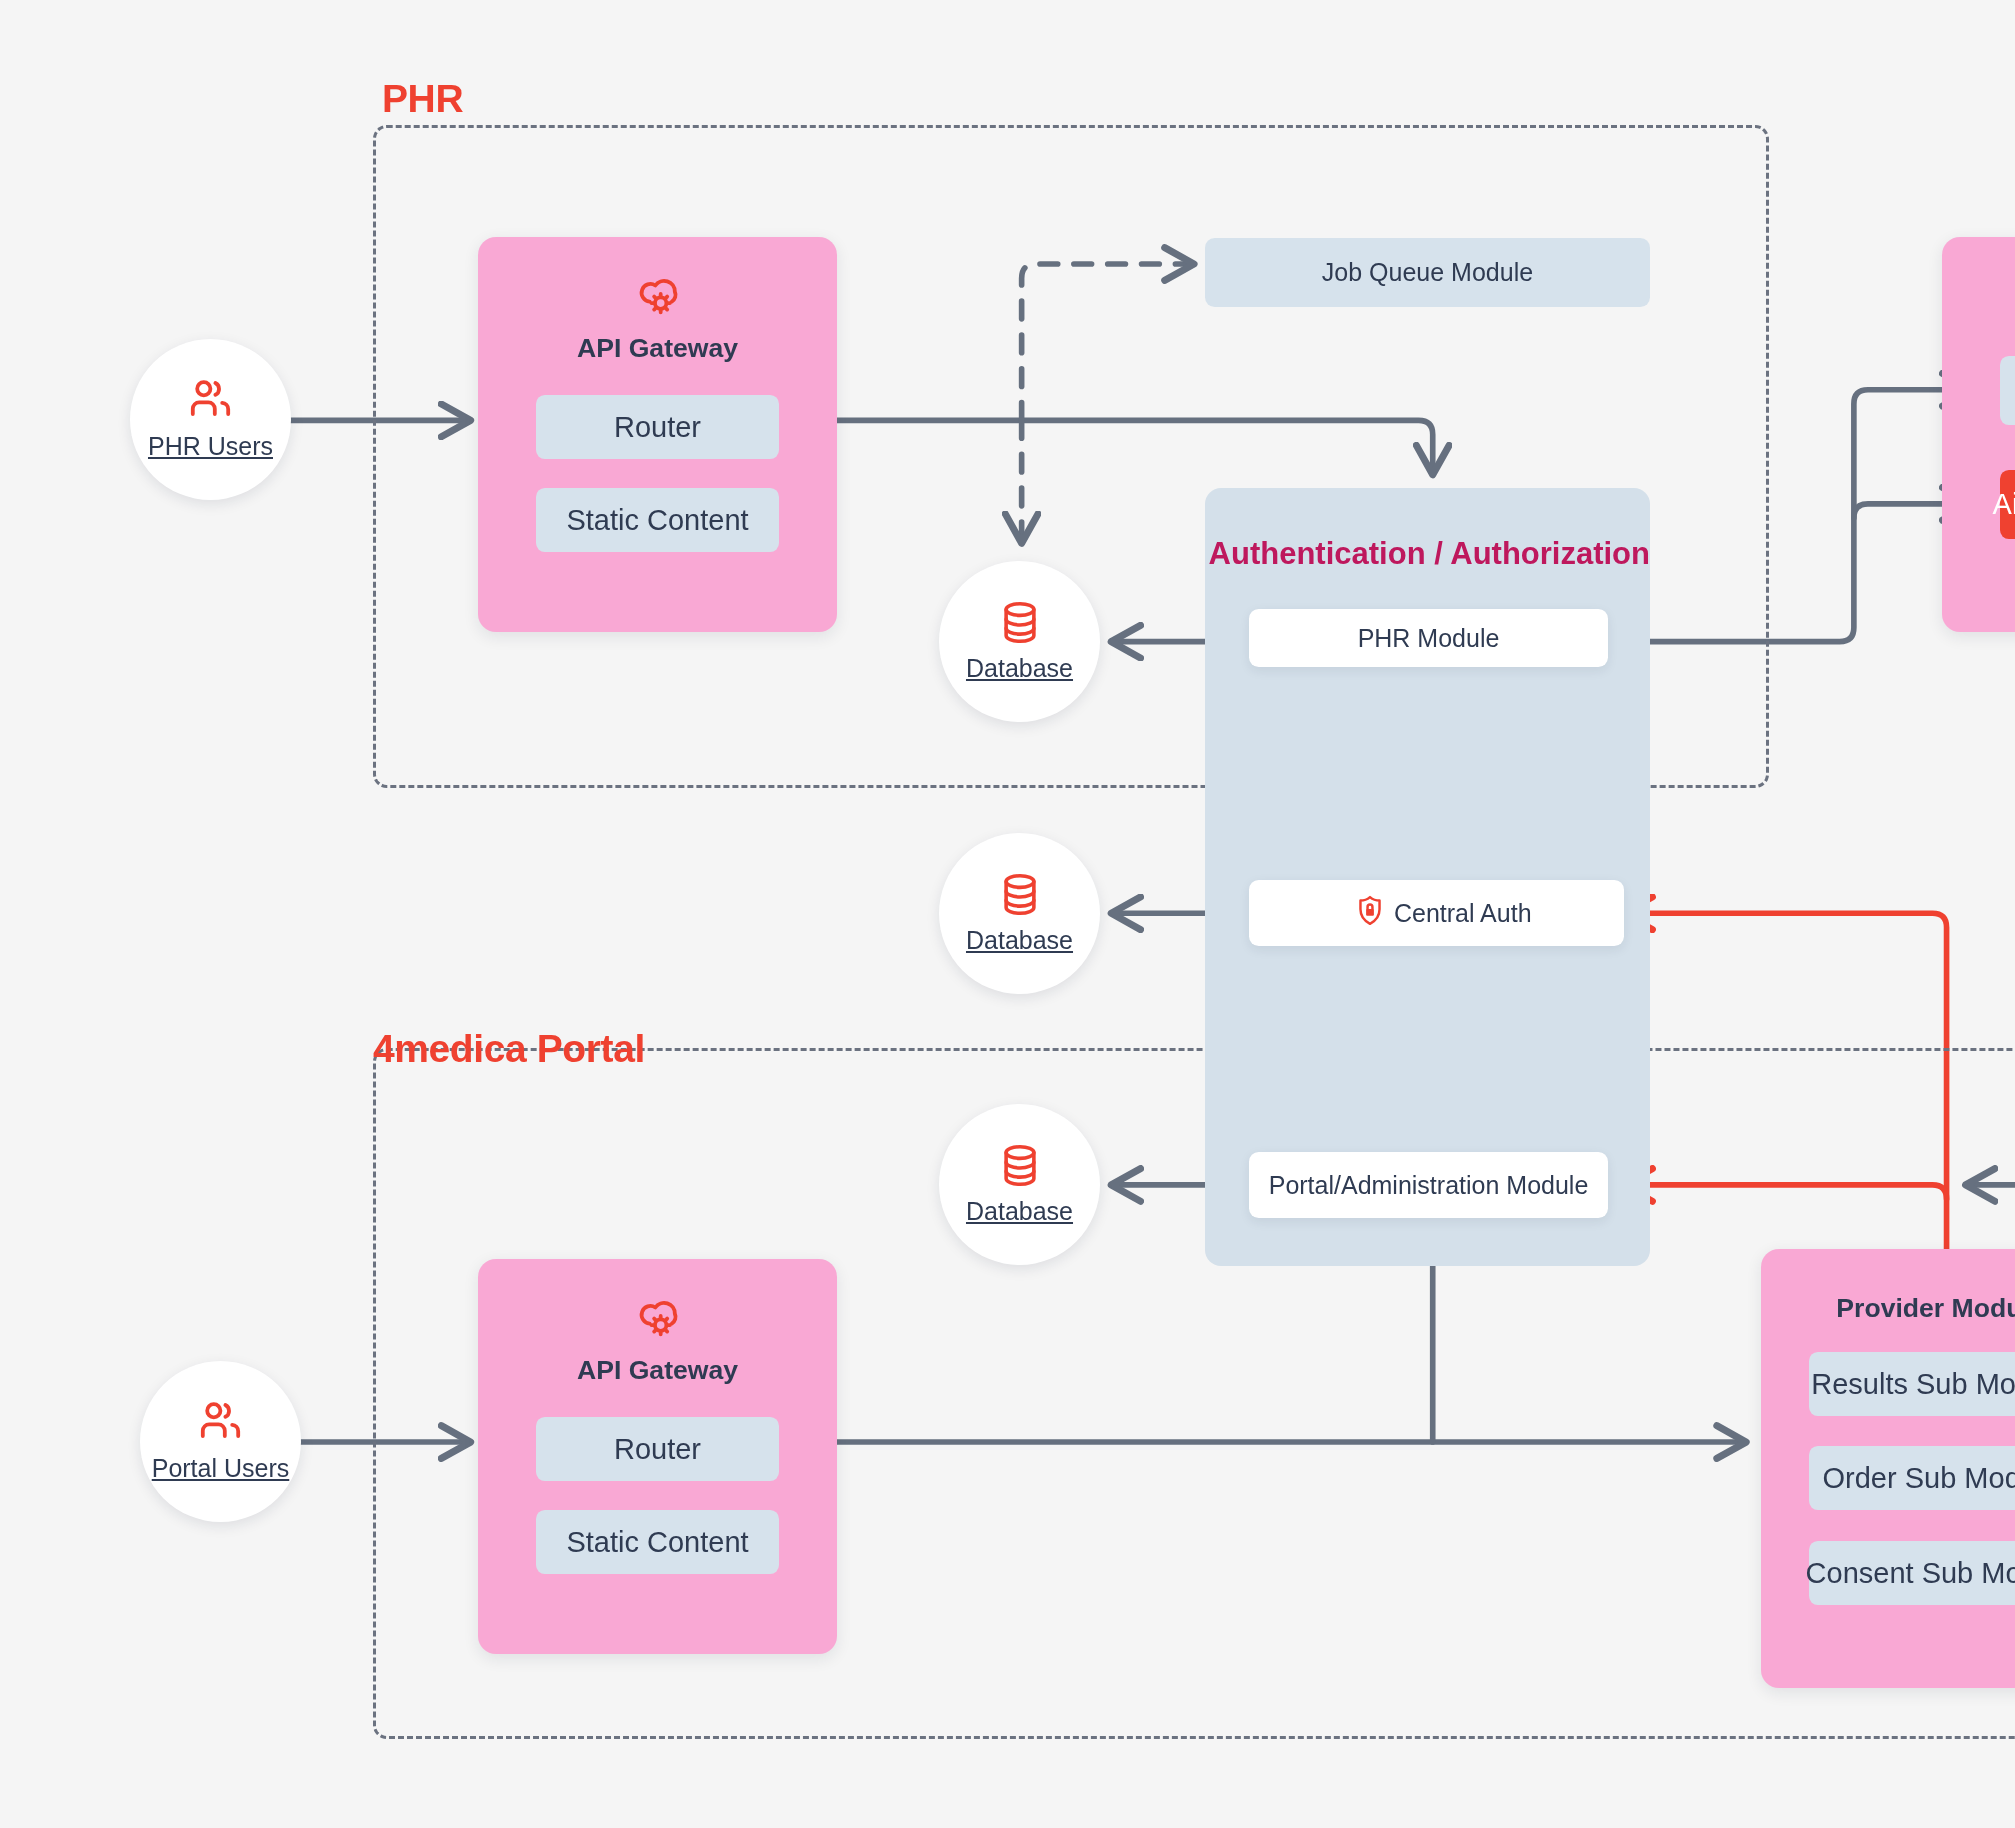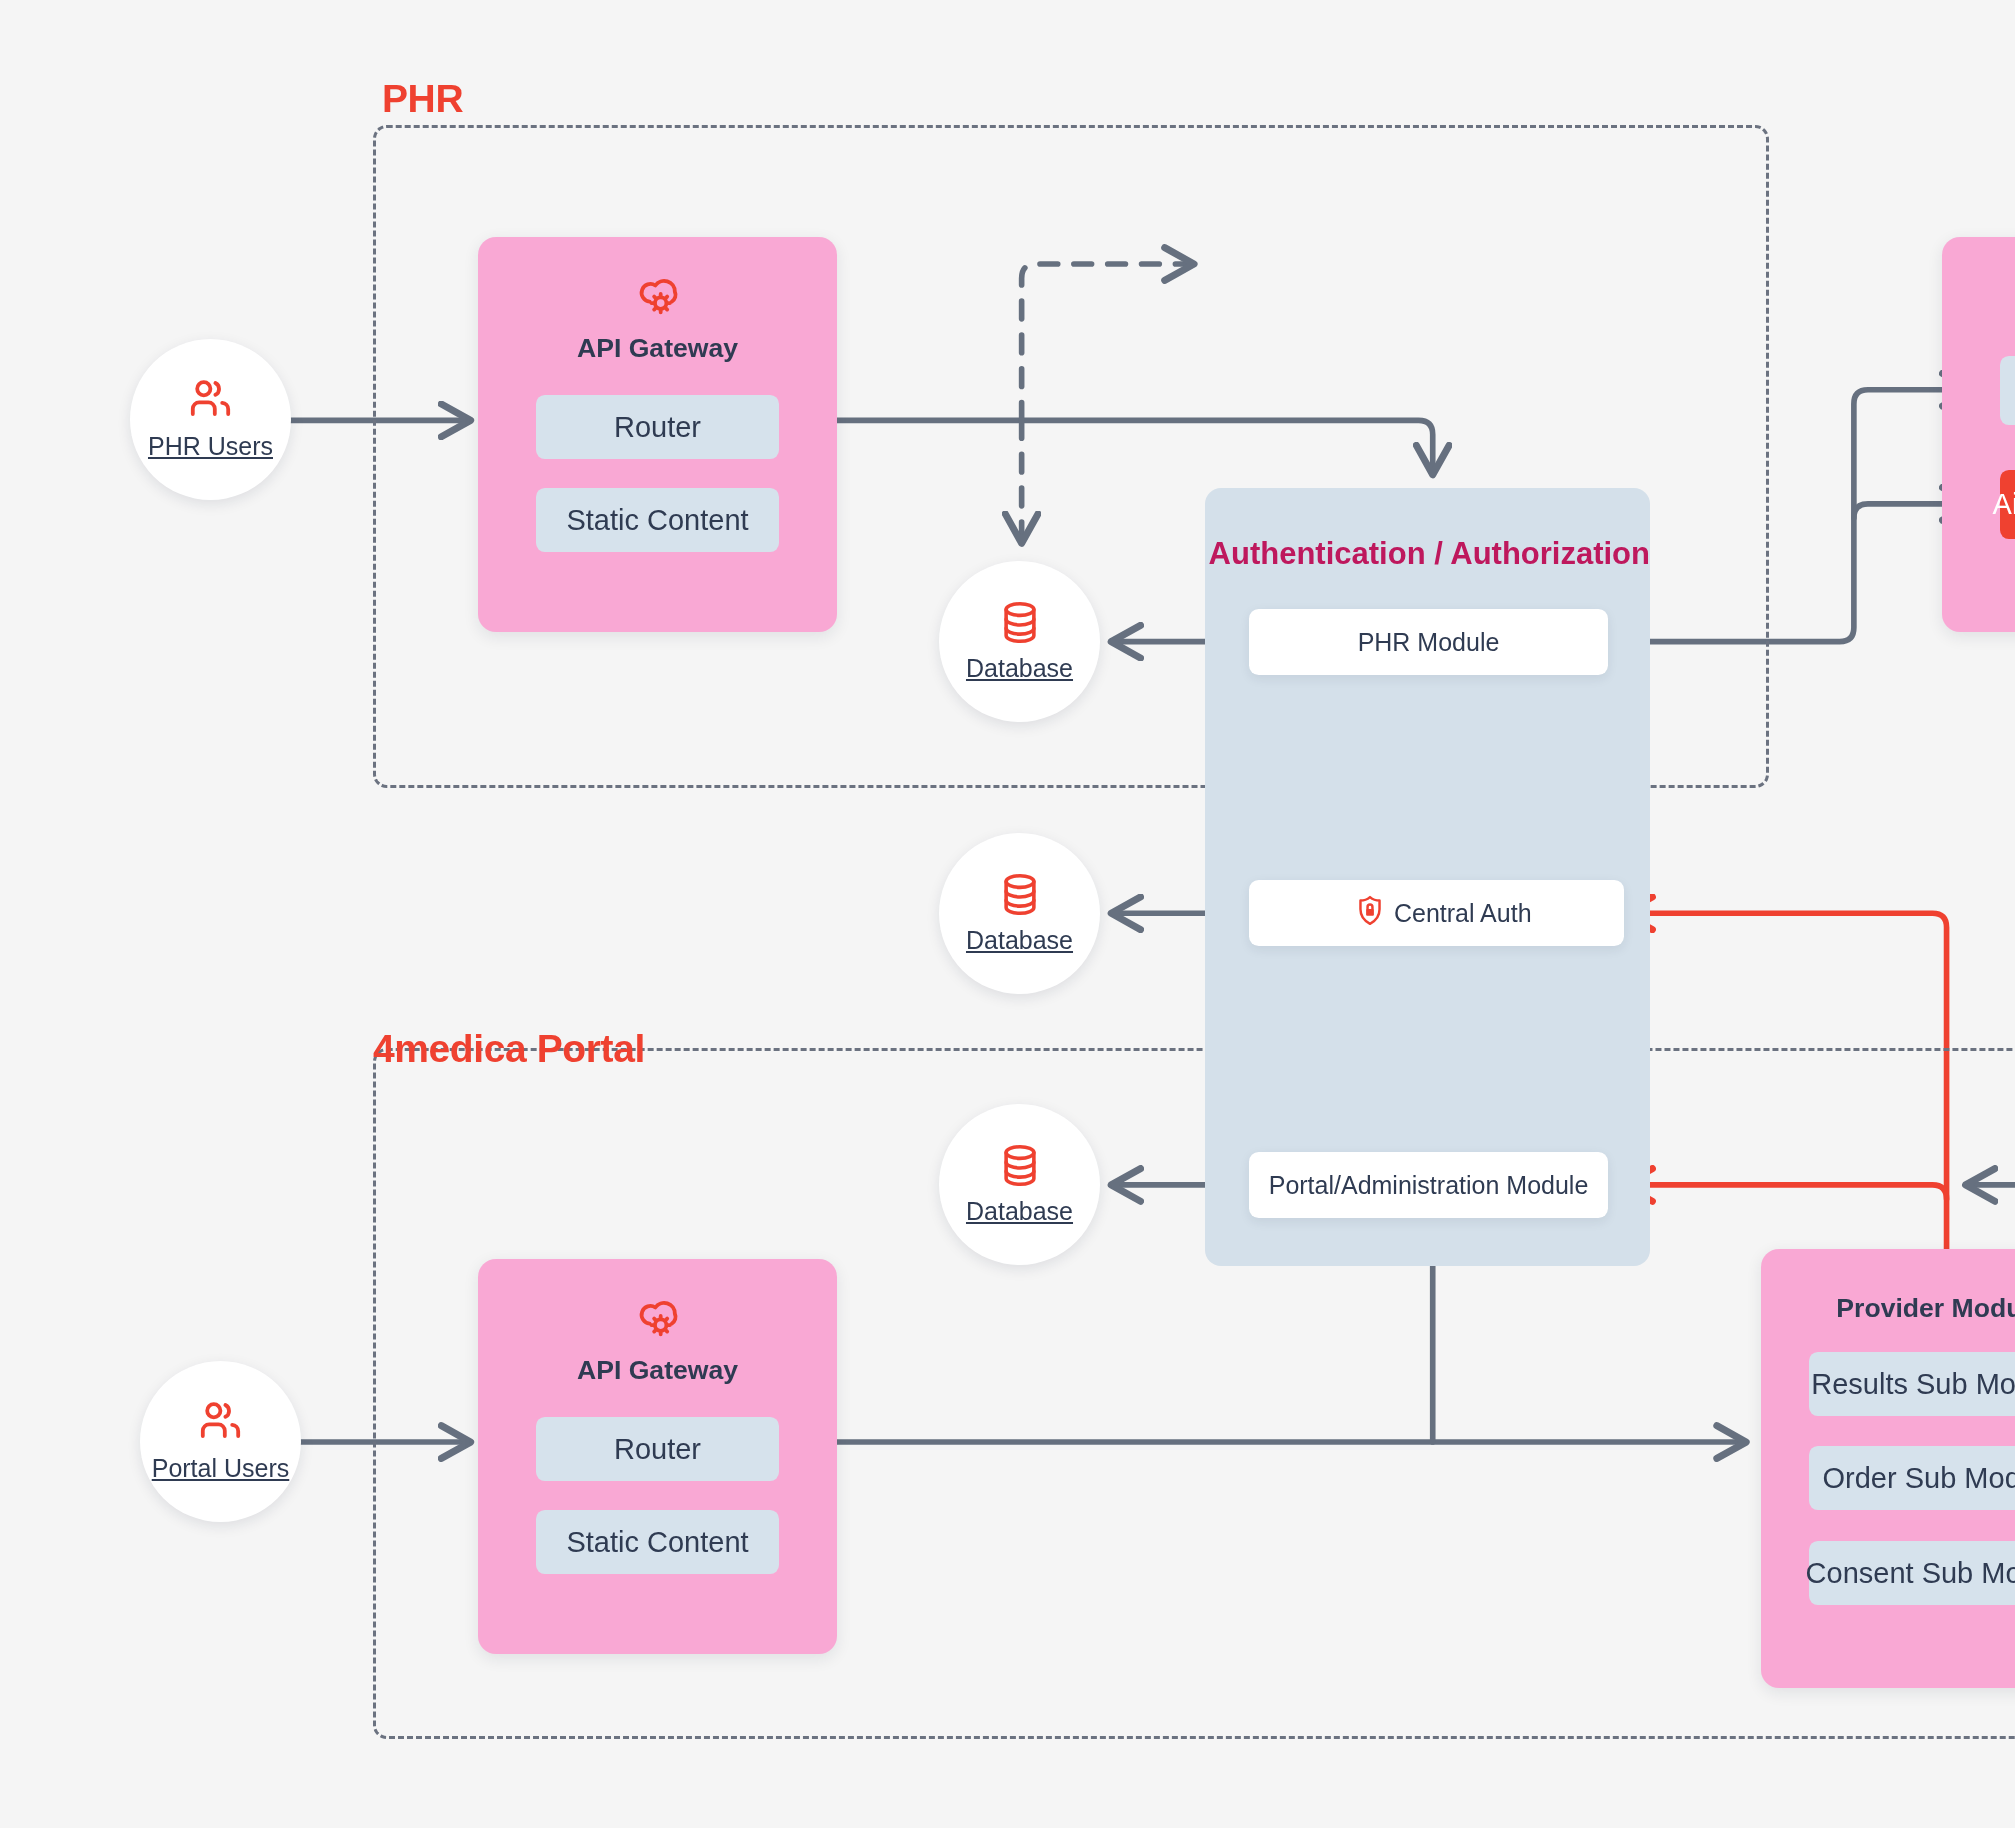--- a/index.html
+++ b/index.html
@@ -200,20 +200,21 @@
         <path d="M14.4 10.4v1.3M14.4 18.7v1.3M9.6 15.2h1.3M17.9 15.2h1.3
                  M11.0 11.8l0.95 0.95M16.85 17.65l0.95 0.95
                  M17.8 11.8l-0.95 0.95M11.95 17.65l-0.95 0.95"></path>
       </svg>
     </span>
     <span class="card-title">API Gateway</span>
     <div class="chip" style="position:absolute;left:58px;top:158px;width:243px;height:64px;">Router</div>
     <div class="chip" style="position:absolute;left:58px;top:251px;width:243px;height:64px;">Static Content</div>
   </div>
 
+  <div class="standalone-chip" style="left:1205px;top:238px;width:445px;height:69px;">Job Queue Module</div>
 
   <div class="circle-node" style="left:939px;top:561px;width:161px;height:161px;">
     <span class="icon">
       <svg width="42" height="45" viewBox="0 0 22 24" fill="none" stroke="#ef4130" stroke-width="1.9" stroke-linecap="round" stroke-linejoin="round">
         <ellipse cx="11" cy="5.1" rx="7.4" ry="3.1"></ellipse>
         <path d="M3.6 5.1v13.8c0 1.7 3.3 3.1 7.4 3.1s7.4-1.4 7.4-3.1V5.1"></path>
         <path d="M3.6 10.2c0 1.7 3.3 3.1 7.4 3.1s7.4-1.4 7.4-3.1"></path>
         <path d="M3.6 15.1c0 1.7 3.3 3.1 7.4 3.1s7.4-1.4 7.4-3.1"></path>
       </svg>
     </span>
@@ -240,21 +241,21 @@
         <path d="M3.6 10.2c0 1.7 3.3 3.1 7.4 3.1s7.4-1.4 7.4-3.1"></path>
         <path d="M3.6 15.1c0 1.7 3.3 3.1 7.4 3.1s7.4-1.4 7.4-3.1"></path>
       </svg>
     </span>
     <span class="cap">Database</span>
   </div>
 
   <div class="auth-panel" style="left:1205px;top:488px;width:445px;height:778px;"></div>
   <div class="auth-title" style="left:1205px;top:536px;width:445px;">Authentication / Authorization</div>
 
-  <div class="wbox" style="left:1249px;top:609px;width:359px;height:66px;">
+  <div class="wbox" style="left:1249px;top:609px;width:359px;height:58px;">
     <span>PHR Module</span>
   </div>
 
   <div class="wbox" style="left:1249px;top:880px;width:359px;height:66px;padding-left:16px;">
     <span class="icon">
       <svg width="26" height="31" viewBox="0 0 18 21" fill="none" stroke="#ef4130" stroke-width="1.7" stroke-linecap="round" stroke-linejoin="round">
         <path d="M9 1.2c2 1.7 4.2 2.4 6.6 2.4v6.1c0 4.6-2.8 8.1-6.6 10-3.8-1.9-6.6-5.4-6.6-10V3.6C4.8 3.6 7 2.9 9 1.2z"></path>
         <rect x="6.3" y="9.4" width="5.4" height="4.7" rx="0.7" fill="#ef4130" stroke="none"></rect>
         <path d="M7.3 9.4V8a1.7 1.7 0 1 1 3.4 0v1.4"></path>
       </svg>

